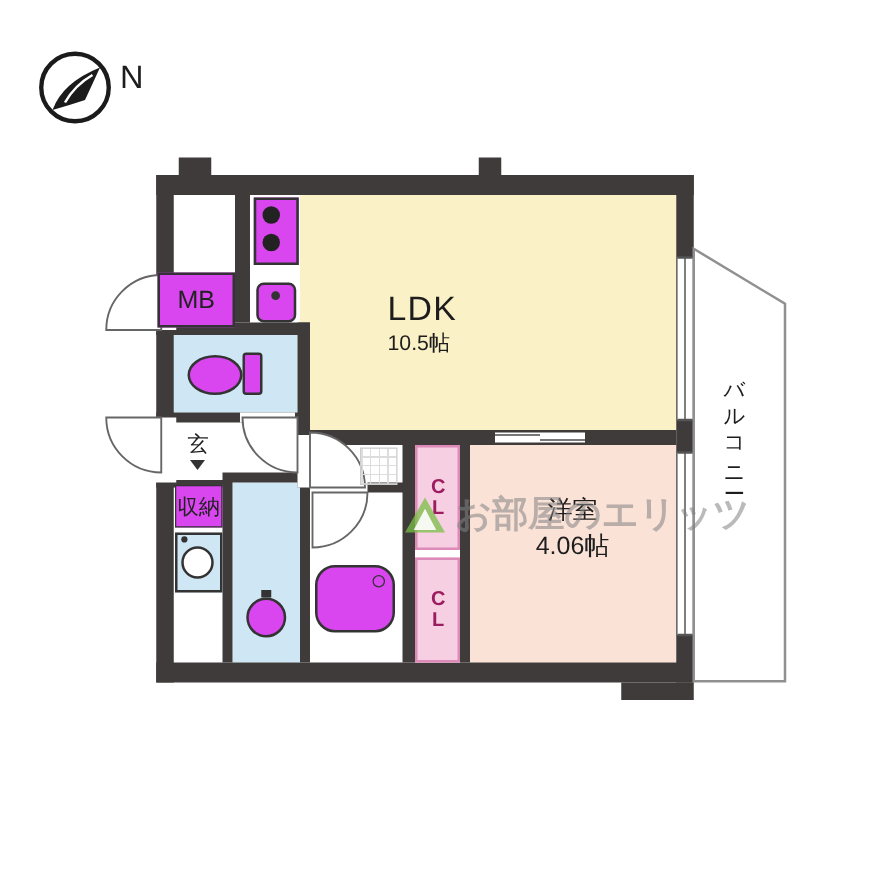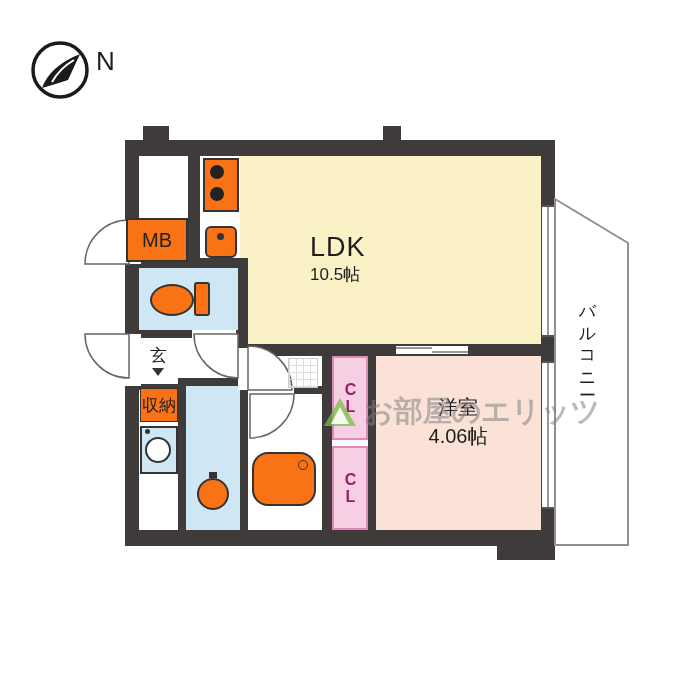--- a/index.html
+++ b/index.html
@@ -2,21 +2,21 @@
 <html><head>
 <meta charset="utf-8">
 <style>
   html,body{margin:0;padding:0;background:#ffffff;}
   #canvas{position:relative;width:700px;height:700px;background:#ffffff;overflow:hidden;
           font-family:"Liberation Sans","DejaVu Sans",sans-serif;color:#222;}
   .abs{position:absolute;}
   .wall{position:absolute;background:#3f3b3b;}
   .gap{position:absolute;background:#ffffff;}
   .fill{position:absolute;}
-  .fixture{position:absolute;background:#f97316;border:2px solid #333;box-sizing:border-box;}
+  .fixture{position:absolute;background:#d946ef;border:2px solid #333;box-sizing:border-box;}
   .label{position:absolute;color:#1d1d1d;}
   .center{display:flex;align-items:center;justify-content:center;text-align:center;}
   .vert{writing-mode:vertical-rl;text-orientation:upright;}
   svg{display:block;}
 </style>
 </head>
 <body>
 
 <div id="canvas">
 

